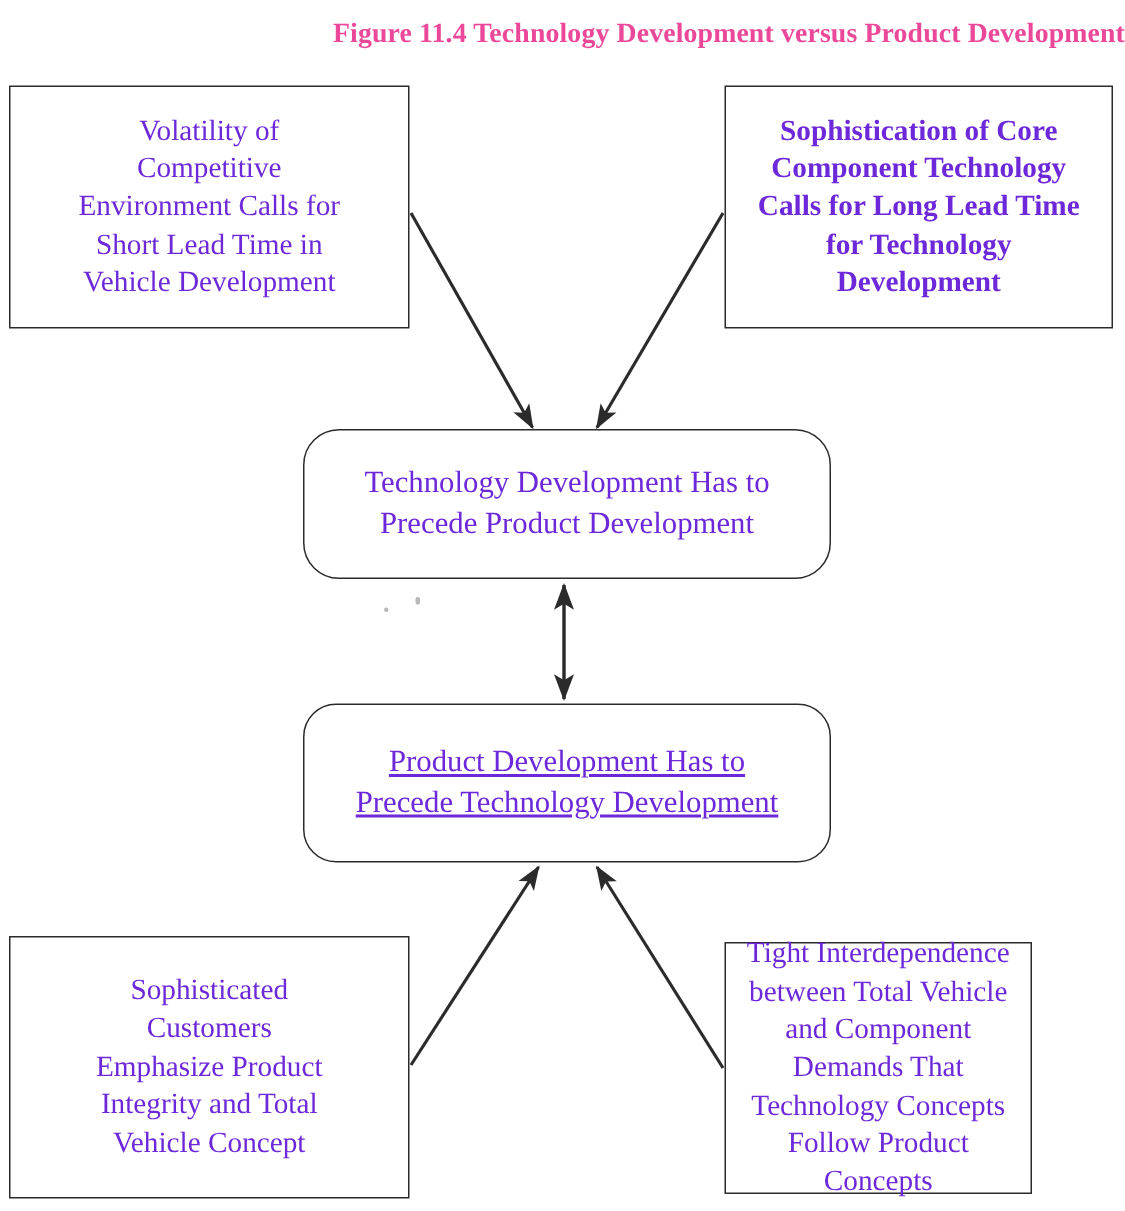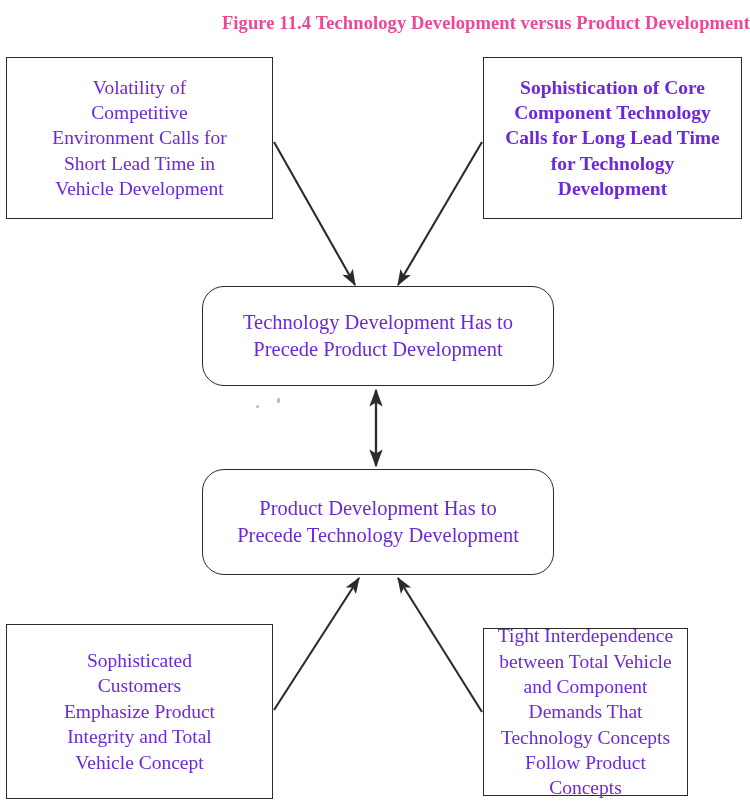--- a/index.html
+++ b/index.html
@@ -67,22 +67,22 @@
   
   .node-round {
     border-radius: 22px;
     font-size: 20.5px;
     line-height: 1.32;
   }
 
   
   #node-top-left      { left: 6px;   top: 57px;  width: 267px; height: 162px; }
   #node-top-right     { left: 483px; top: 57px;  width: 259px; height: 162px; font-weight: bold; }
-  #node-center-top    { left: 202px; top: 286px; width: 352px; height: 100px; }
-  #node-center-bottom { left: 202px; top: 469px; width: 352px; height: 106px; }
+  #node-center-top    { left: 202px; top: 286px; width: 352px; height: 100px; border-radius: 24px; }
+  #node-center-bottom { left: 202px; top: 469px; width: 352px; height: 106px; text-decoration: underline; }
   #node-bottom-left   { left: 6px;   top: 624px; width: 267px; height: 175px; }
   #node-bottom-right  { left: 483px; top: 628px; width: 205px; height: 168px; }
 
   #connector-layer {
     position: absolute;
     left: 0;
     top: 0;
     width: 750px;
     height: 807px;
     pointer-events: none;

